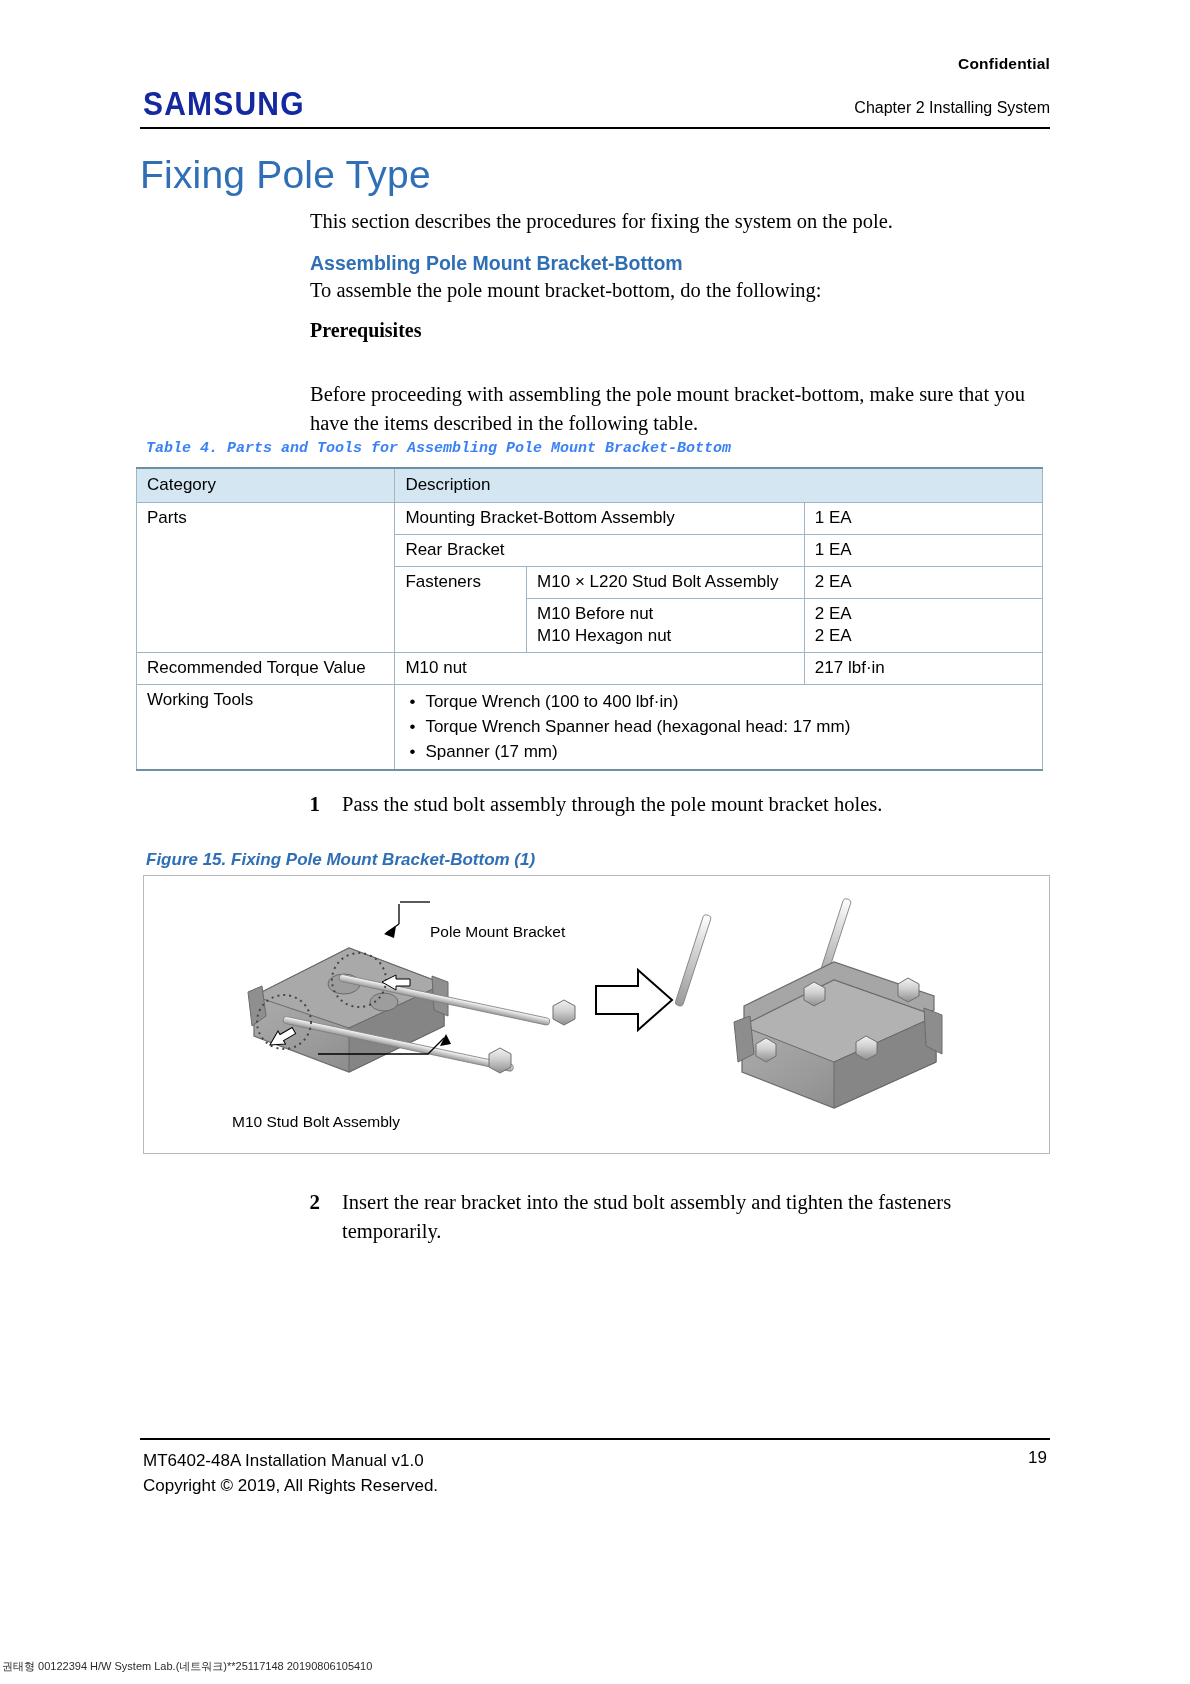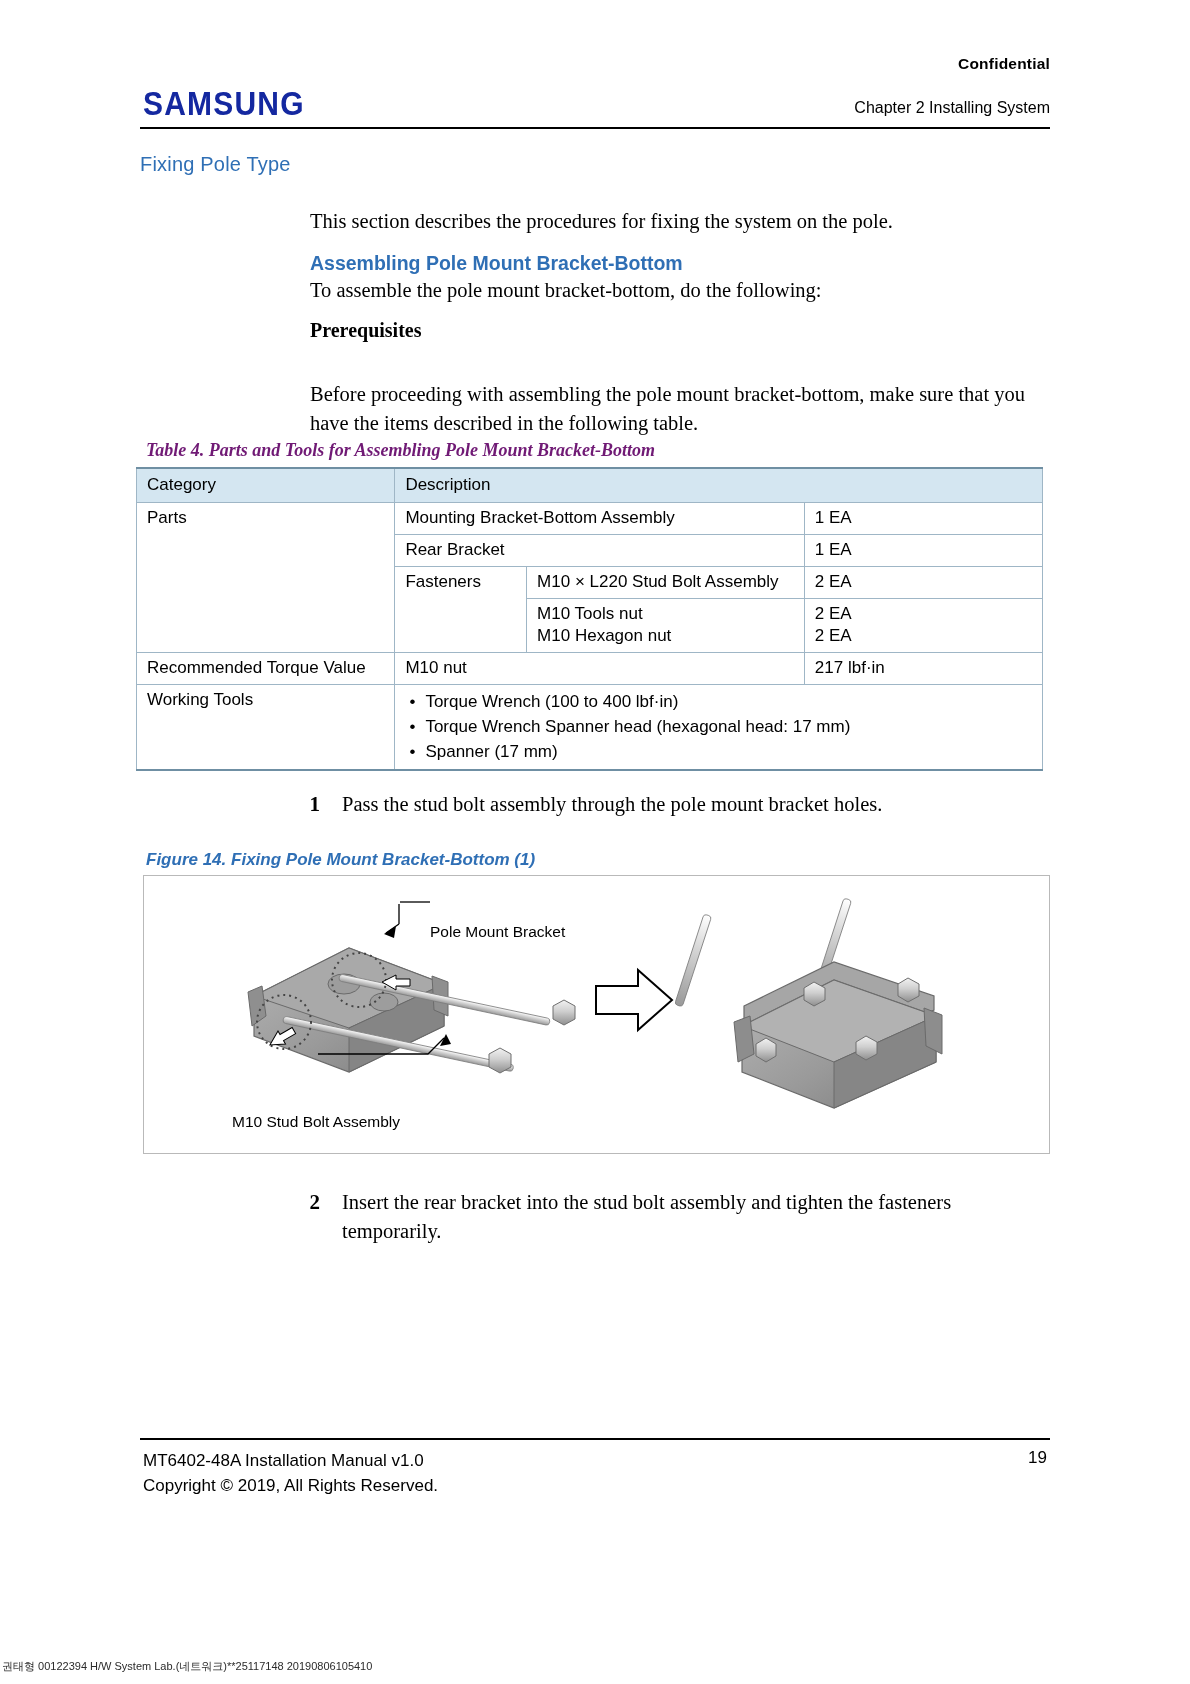--- a/index.html
+++ b/index.html
@@ -59,21 +59,21 @@
     height: 2px;
     background: #000;
   }
 
   
   .h1 {
     position: absolute;
     left: 140px;
     top: 153px;
     font-family: "Liberation Sans", sans-serif;
-    font-size: 20px;
+    font-size: 39px;
     color: #2f6fb5;
     font-weight: normal;
     letter-spacing: 0.2px;
   }
   .intro {
     position: absolute;
     left: 310px;
     top: 207px;
     width: 730px;
     font-size: 20.5px;
@@ -110,25 +110,25 @@
     font-size: 20.5px;
     line-height: 29px;
     margin-top: 12px;
   }
 
   
   .table-caption {
     position: absolute;
     left: 146px;
     top: 440px;
-    font-family: Liberation Serif, serif;
-    font-size: 18px;
+    font-family: Liberation Mono, monospace;
+    font-size: 15px;
     font-weight: bold;
     font-style: italic;
-    color: #701a75;
+    color: #3b82f6;
   }
 
   
   .tbl {
     position: absolute;
     left: 136px;
     top: 467px;
     width: 907px;
     border-collapse: collapse;
     font-family: "Liberation Sans", sans-serif;
@@ -294,21 +294,21 @@
       <tr>
         <td class="c-d1 noborder-r" colspan="2">Rear Bracket</td>
         <td class="c-qty">1 EA</td>
       </tr>
       <tr>
         <td class="c-d1" rowspan="3">Fasteners</td>
         <td class="c-d2">M10 × L220 Stud Bolt Assembly</td>
         <td class="c-qty">2 EA</td>
       </tr>
       <tr>
-        <td class="c-d2" style="border-bottom:none; padding-bottom:0;">M10 Tools nut</td>
+        <td class="c-d2" style="border-bottom:none; padding-bottom:0;">M10 Before nut</td>
         <td class="c-qty" style="border-bottom:none; padding-bottom:0;">2 EA</td>
       </tr>
       <tr>
         <td class="c-d2" style="border-top:none; padding-top:0;">M10 Hexagon nut</td>
         <td class="c-qty" style="border-top:none; padding-top:0;">2 EA</td>
       </tr>
       <tr>
         <td class="c-cat">Recommended Torque Value</td>
         <td class="noborder-r" colspan="2">M10 nut</td>
         <td class="c-qty">217 lbf·in</td>
@@ -324,21 +324,21 @@
         </td>
       </tr>
     </tbody>
   </table>
 
   <div class="step" id="step1">
     <span class="num">1</span>
     <span class="txt">Pass the stud bolt assembly through the pole mount bracket holes.</span>
   </div>
 
-  <div class="fig-caption">Figure 14. Fixing Pole Mount Bracket-Bottom (1)</div>
+  <div class="fig-caption">Figure 15. Fixing Pole Mount Bracket-Bottom (1)</div>
   <div class="fig-box">
     <svg width="903" height="275" viewBox="0 0 903 275">
       <defs>
         <linearGradient id="metal" x1="0" y1="0" x2="0" y2="1">
           <stop offset="0%" stop-color="#f2f2f2"></stop>
           <stop offset="45%" stop-color="#cfcfcf"></stop>
           <stop offset="100%" stop-color="#8f8f8f"></stop>
         </linearGradient>
         <linearGradient id="rod" x1="0" y1="0" x2="0" y2="1">
           <stop offset="0%" stop-color="#ffffff"></stop>

